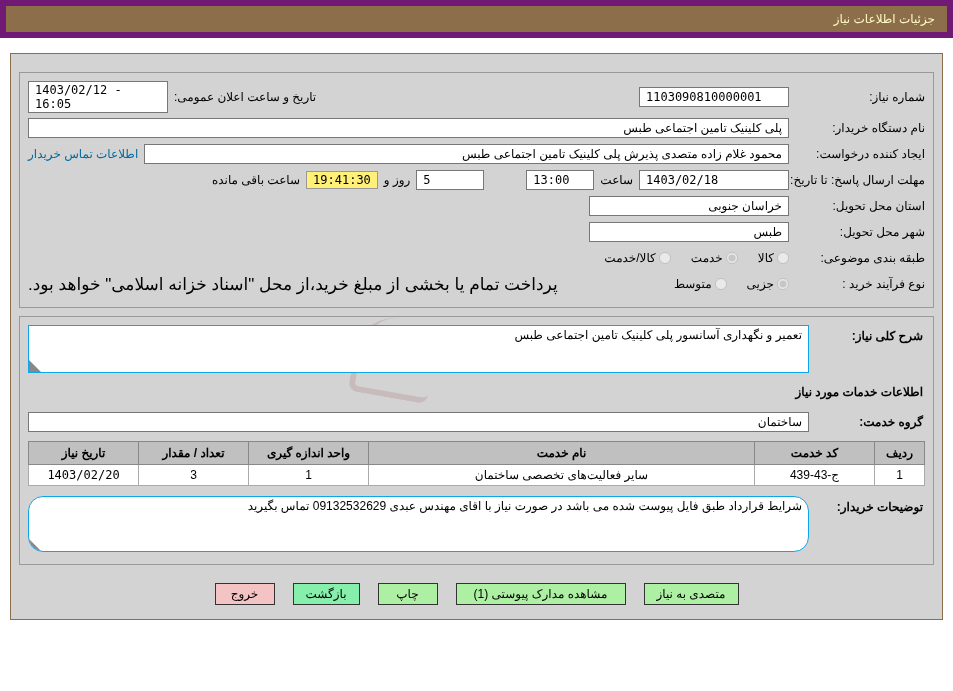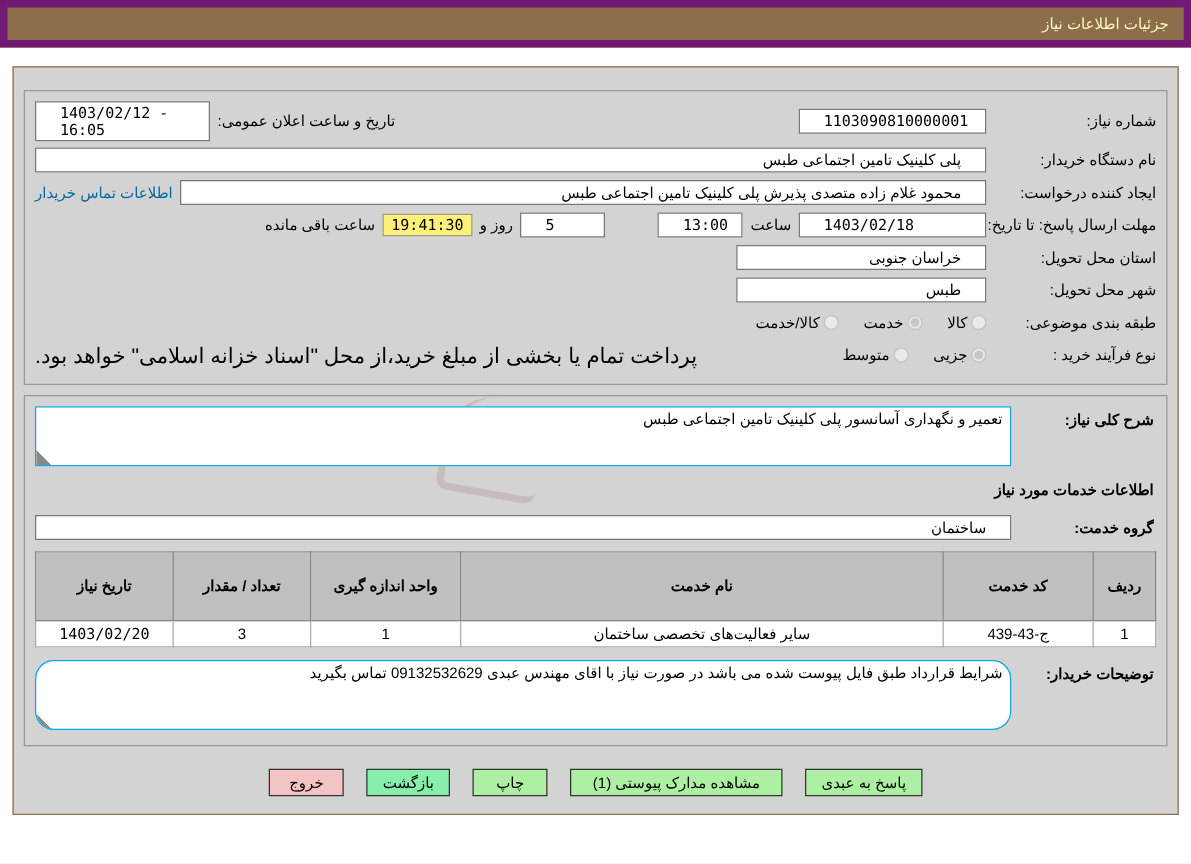--- a/index.html
+++ b/index.html
@@ -2,34 +2,34 @@
 <html dir="rtl" lang="fa"><head>
   <meta charset="utf-8">
   <style>
     * { box-sizing: border-box; margin: 0; padding: 0; }
     body { font-family: Tahoma, Arial, sans-serif; font-size: 12px; direction: rtl; background:#fff; width: 953px; }
     .title-bar { background:#8d6e4a; color:#fef9c3; padding:6px 12px; border:6px solid #701a75; }
     .page { border:1px solid #8d6e4a; margin: 15px 10px 5px 10px; background:#d3d3d3; }
     .panel { border:1px solid #999; margin: 18px 8px 8px 8px; background:#d3d3d3; padding:6px 8px 10px 8px; }
     .row { display:flex; align-items:center; padding:2px 0; min-height:26px; flex-wrap:wrap; gap:4px 6px; }
     .lbl { white-space:nowrap; }
-    .field { background:#fff; border:1px solid #777; padding:1px 19px; min-height:20px; display:inline-flex; align-items:center; direction:rtl; }
+    .field { background:#fff; border:1px solid #777; padding:1px 6px; min-height:20px; display:inline-flex; align-items:center; direction:rtl; }
     .field-num { direction:ltr; font-family: Tahoma, monospace; }
     .wide { flex:1; min-width:60px; }
     .link { color:#0369a1; cursor:pointer; }
     .countdown { background:#fff078; border:1px solid #999; padding:1px 6px; direction:ltr; font-family: Tahoma, monospace; }
     .radiolbl { display:inline-flex; align-items:center; gap:3px; margin-left:14px; }
     input[type=radio] { width:12px; height:12px; }
     .note { font-size:17px; }
     .section-h { font-weight:bold; padding:4px 2px; }
     .textarea { background:#fff; border:1px solid #0ea5e9; height:48px; padding:2px 6px; flex:1; position:relative; overflow:hidden; }
     .textarea .resize-wedge { position:absolute; bottom:0; left:0; width:0; height:0; border-right:12px solid transparent; border-bottom:12px solid #888; }
     .textarea2 { height:56px;border-radius:15px; }
     table { border-collapse:collapse; width:100%; margin-top:6px; background:#fff; }
-    th { background:#c0c0c0; border:1px solid #888; padding:20px 6px; font-weight:bold; }
+    th { background:#c0c0c0; border:1px solid #888; padding:4px 6px; font-weight:bold; }
     td { border:1px solid #aaa; padding:3px 6px; }
     .cell-c { text-align:center; }
     .button-bar { display:flex; justify-content:center; gap:18px; padding:8px 0 14px 0; }
     .btn { border:1px solid #333; padding:3px 12px; min-width:60px; text-align:center; cursor:pointer; background:#e7e7e7; }
     .btn-green { background:#aef0a3; }
     .btn-yellow { background:#86efac; }
     .btn-pink { background:#f4c4c4; }
     .w120 { width:150px; }
     .w68 { width:68px; }
     .watermark { position:absolute; top:264px; left:18px; opacity:0.12; pointer-events:none; font-size:42px; font-weight:bold; color:#7a1a16; letter-spacing:2px; display:flex; align-items:center; gap:4px; }
@@ -178,19 +178,19 @@
     <div class="row" style="align-items:flex-start; margin-top:8px">
       <span class="section-h" style="width:110px">توضیحات خریدار:</span>
       <div class="textarea textarea2">
         <span>شرایط قرارداد طبق فایل پیوست شده می باشد در صورت نیاز با اقای مهندس عبدی 09132532629 تماس بگیرید</span>
         <span class="resize-wedge"></span>
       </div>
     </div>
   </div>
 
   <div class="button-bar">
-    <span class="btn btn-green">پاسخ به عبدی</span>
+    <span class="btn btn-green">متصدی به نیاز</span>
     <span class="btn btn-green" style="min-width:170px">مشاهده مدارک پیوستی (1)</span>
     <span class="btn btn-green">چاپ</span>
     <span class="btn btn-yellow">بازگشت</span>
     <span class="btn btn-pink">خروج</span>
   </div>
 </div>
 
 </body></html>

